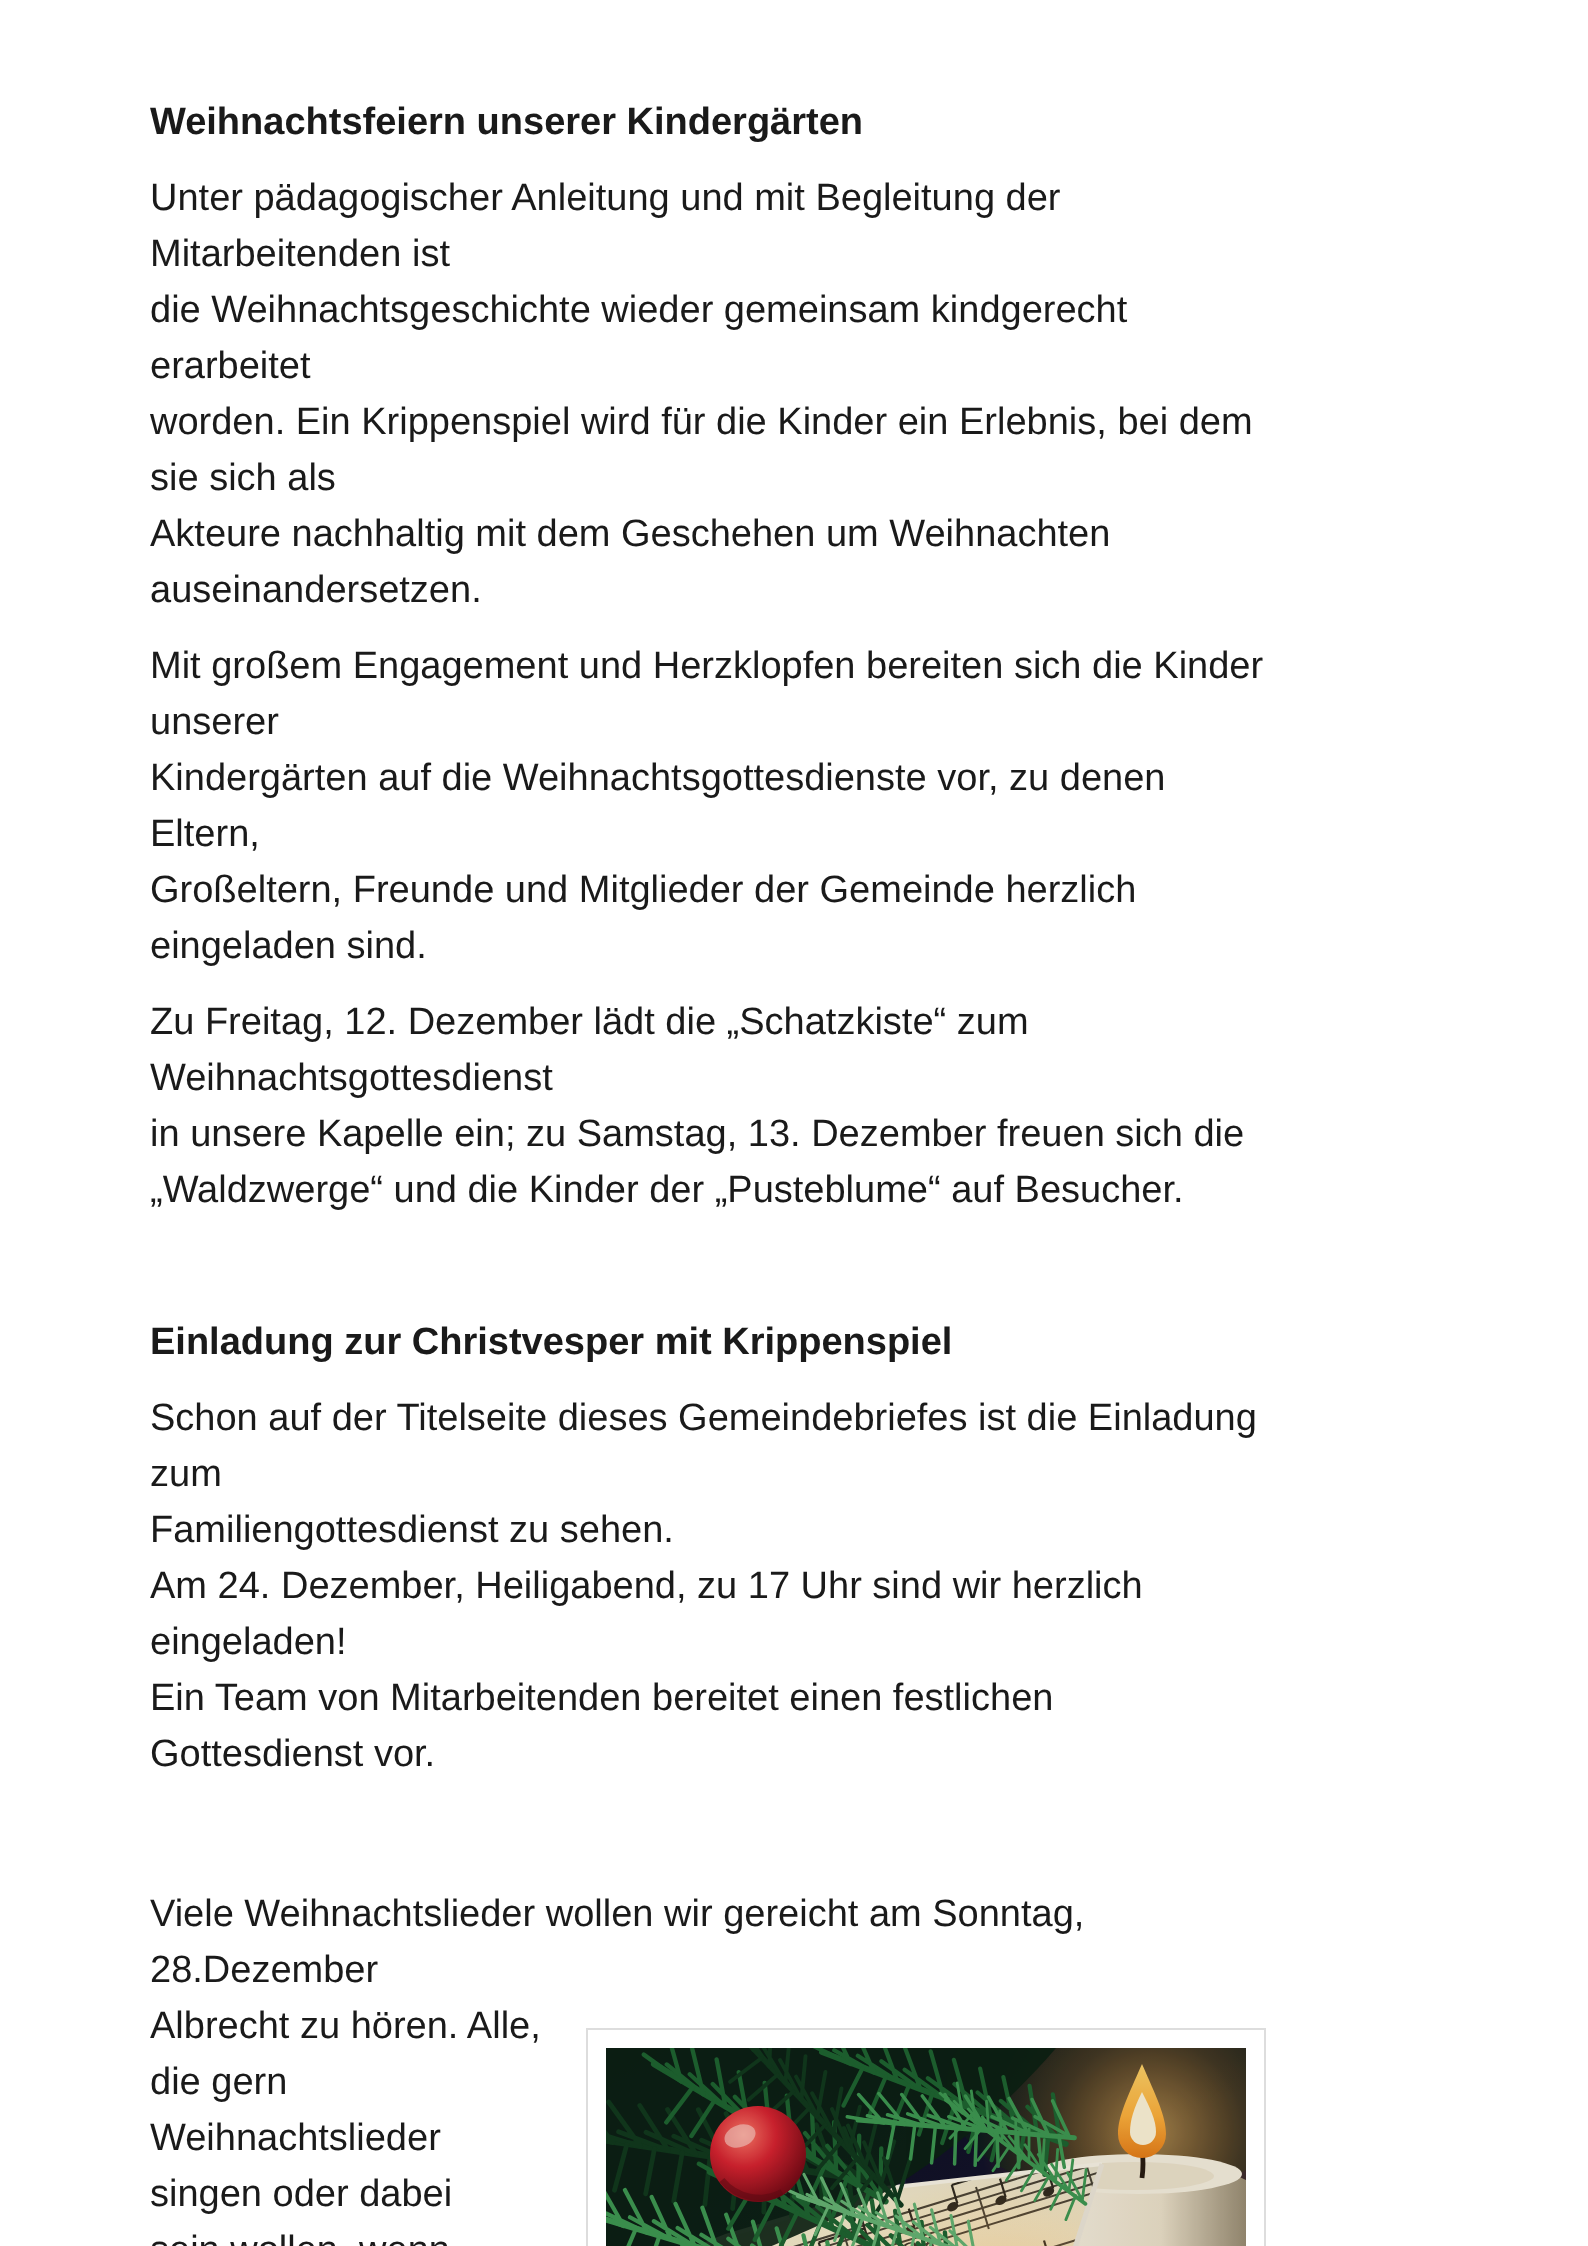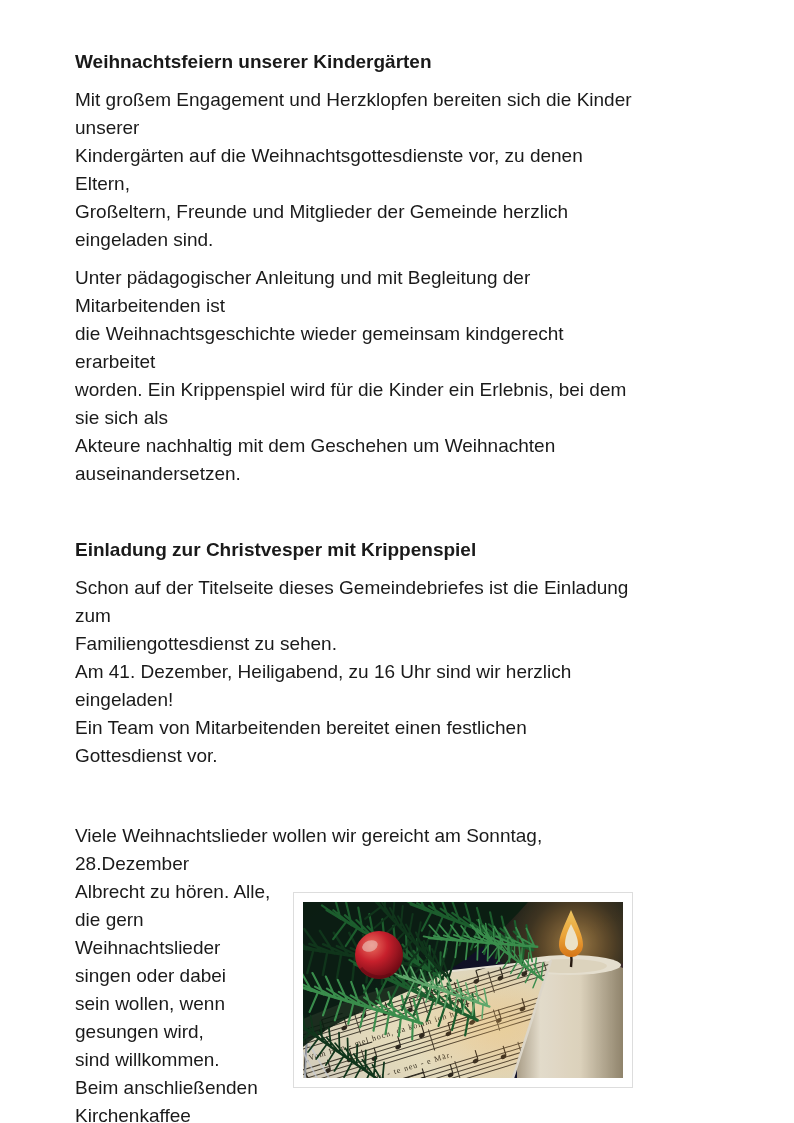--- a/index.html
+++ b/index.html
@@ -36,35 +36,38 @@
   .stem{stroke:#2f2a1f;stroke-width:1.1;}
   .lyric{font-family:"Liberation Serif","DejaVu Serif",serif;font-size:8px;fill:#3a3222;letter-spacing:1px;}
   .pagenum{font-family:"Liberation Serif","DejaVu Serif",serif;font-size:17px;fill:#33302a;}
 </style>
 </head>
 <body>
 
 <div class="page">
 
   <h2 class="head">Weihnachtsfeiern unserer Kindergärten</h2>
-  <p class="para">Mit großem Engagement und Herzklopfen bereiten sich die Kinder unserer
-Kindergärten auf die Weihnachtsgottesdienste vor, zu denen Eltern,
-Großeltern, Freunde und Mitglieder der Gemeinde herzlich eingeladen sind.</p>
   <p class="para">Unter pädagogischer Anleitung und mit Begleitung der Mitarbeitenden ist
 die Weihnachtsgeschichte wieder gemeinsam kindgerecht erarbeitet
 worden. Ein Krippenspiel wird für die Kinder ein Erlebnis, bei dem sie sich als
 Akteure nachhaltig mit dem Geschehen um Weihnachten
 auseinandersetzen.</p>
+  <p class="para">Mit großem Engagement und Herzklopfen bereiten sich die Kinder unserer
+Kindergärten auf die Weihnachtsgottesdienste vor, zu denen Eltern,
+Großeltern, Freunde und Mitglieder der Gemeinde herzlich eingeladen sind.</p>
+  <p class="para">Zu Freitag, 12. Dezember lädt die „Schatzkiste“ zum Weihnachtsgottesdienst
+in unsere Kapelle ein; zu Samstag, 13. Dezember freuen sich die
+„Waldzwerge“ und die Kinder der „Pusteblume“ auf Besucher.</p>
 
   <div class="blank-line"></div>
 
   <h2 class="head">Einladung zur Christvesper mit Krippenspiel</h2>
   <p class="para">Schon auf der Titelseite dieses Gemeindebriefes ist die Einladung zum
 Familiengottesdienst zu sehen.
-Am 41. Dezember, Heiligabend, zu 16 Uhr sind wir herzlich eingeladen!
+Am 24. Dezember, Heiligabend, zu 17 Uhr sind wir herzlich eingeladen!
 Ein Team von Mitarbeitenden bereitet einen festlichen Gottesdienst vor.</p>
 
   <div class="blank-line-lg"></div>
 
   <p class="para tight"><span class="bold">Viele Weihnachtslieder</span><span> wollen wir gereicht am </span><span class="bold">Sonntag, 28.Dezember</span><br></p>
 
   <div class="wrap-row">
     <figure class="photo-frame" style="margin-top:14px;">
       <svg width="320" height="176" viewBox="0 0 320 176" role="img" aria-label="Brennende Kerze und Tannenzweig mit roter Christbaumkugel auf einem Liederbuch">
         <defs>

